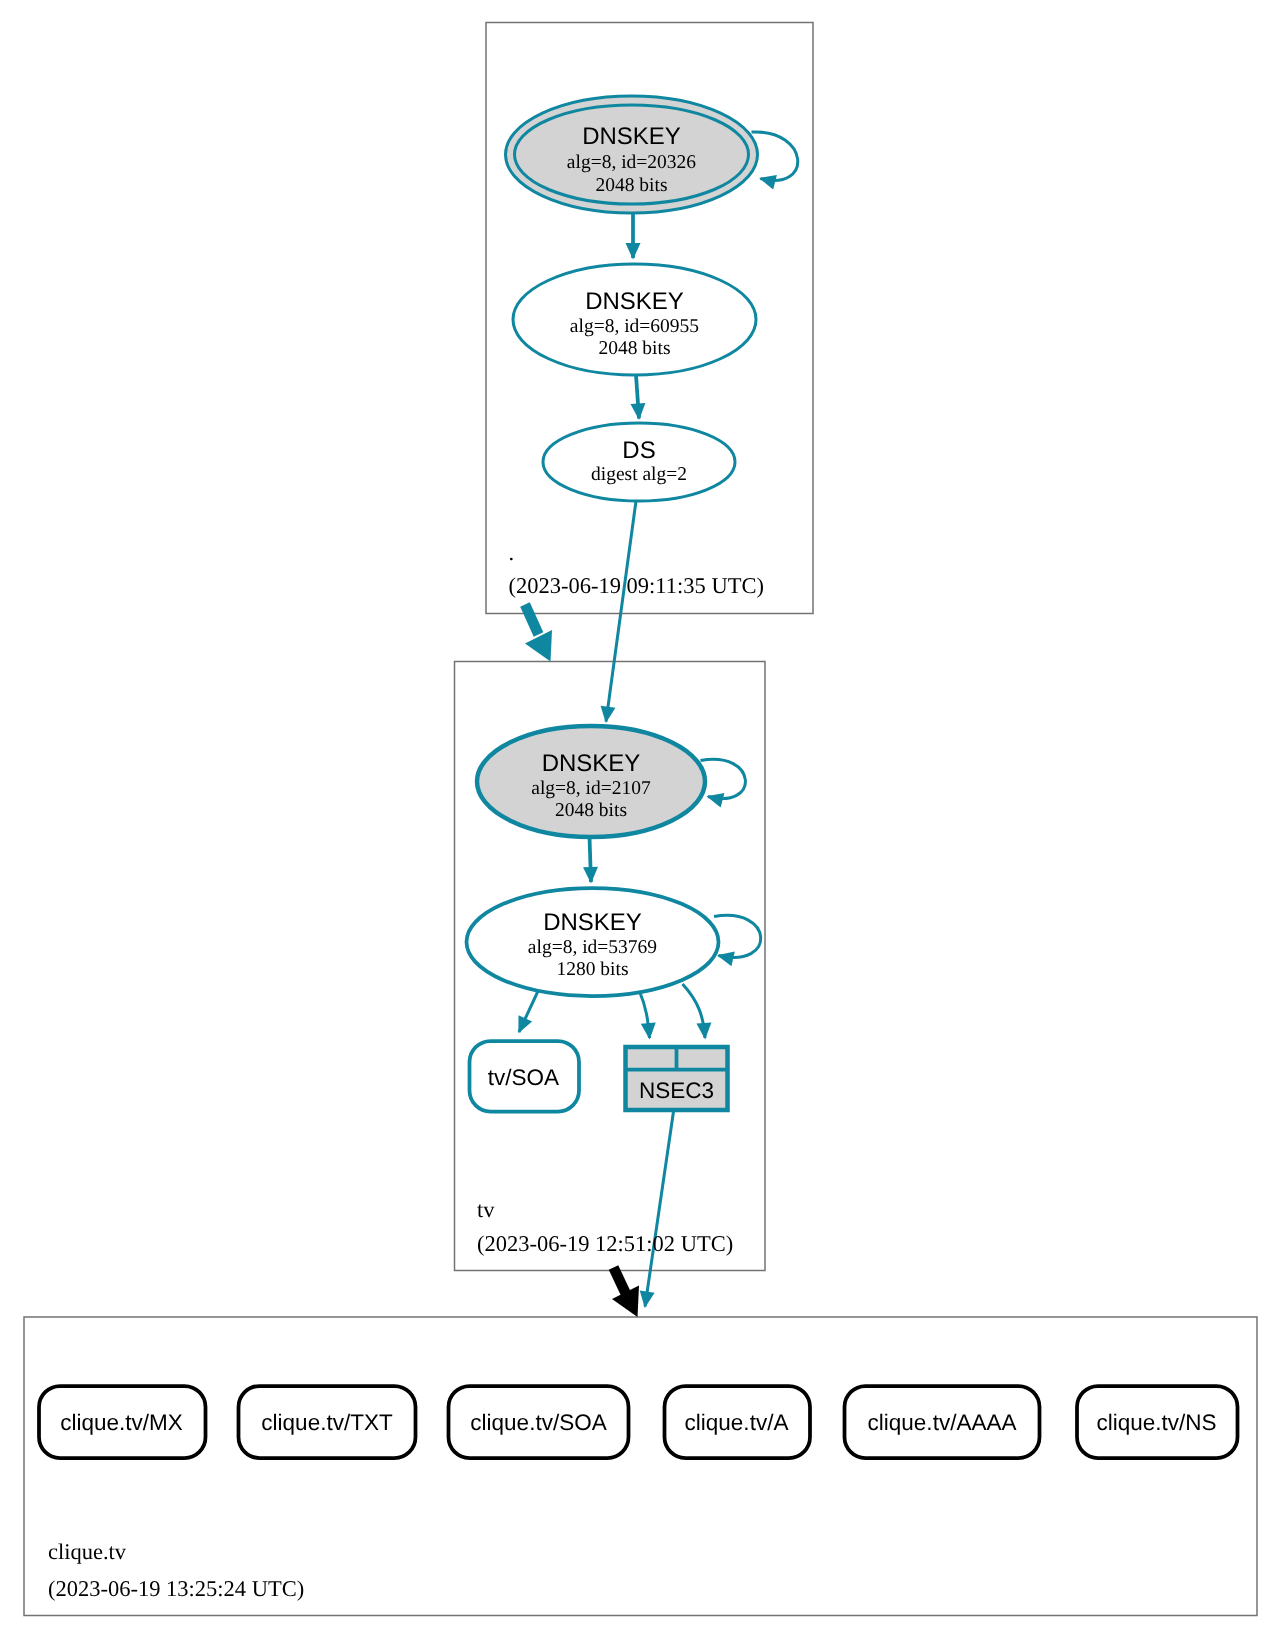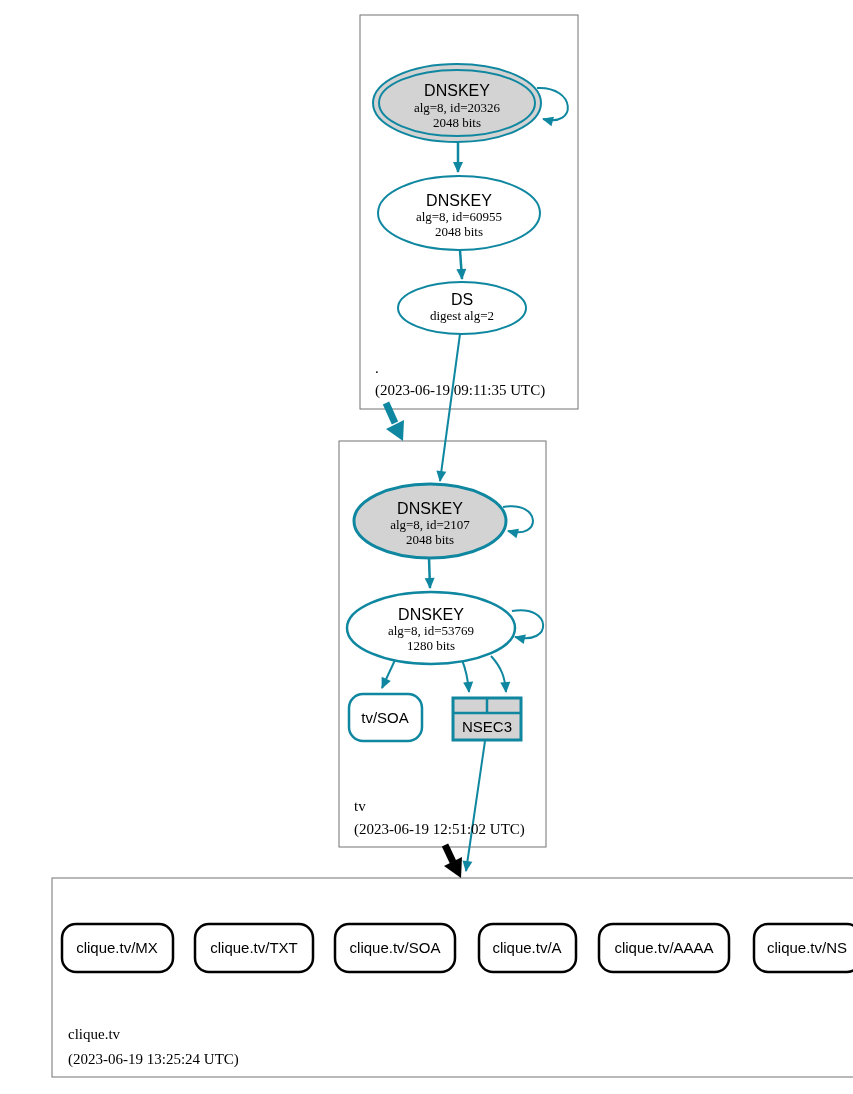--- a/index.html
+++ b/index.html
@@ -1,16 +1,16 @@
 <!DOCTYPE html>
 <html><head>
 <meta charset="utf-8">
 <style>
   html,body{margin:0;padding:0;background:#ffffff;}
-  .canvas{position:relative;width:721px;height:1094px;background:#ffffff;margin-left:36px;}
+  .canvas{position:relative;width:721px;height:1094px;background:#ffffff;}
   svg{display:block;}
   .node-title{font-family:"Liberation Sans",sans-serif;font-size:16px;fill:#000;text-anchor:middle;}
   .node-sub{font-family:"Liberation Serif",serif;font-size:13px;fill:#000;text-anchor:middle;}
   .rr-label{font-family:"Liberation Sans",sans-serif;font-size:15px;fill:#000;text-anchor:middle;}
   .zone-name{font-family:"Liberation Serif",serif;font-size:15px;fill:#000;text-anchor:start;}
   .zone-ts{font-family:"Liberation Serif",serif;font-size:15px;fill:#000;text-anchor:start;}
   .cluster{fill:#ffffff;stroke:#737373;stroke-width:1;}
   .edge{fill:none;stroke:#0f87a0;stroke-width:2;}
   .edge-thick{fill:none;stroke:#0f87a0;stroke-width:2.5;}
   .ellipse-sec{stroke:#0f87a0;}

